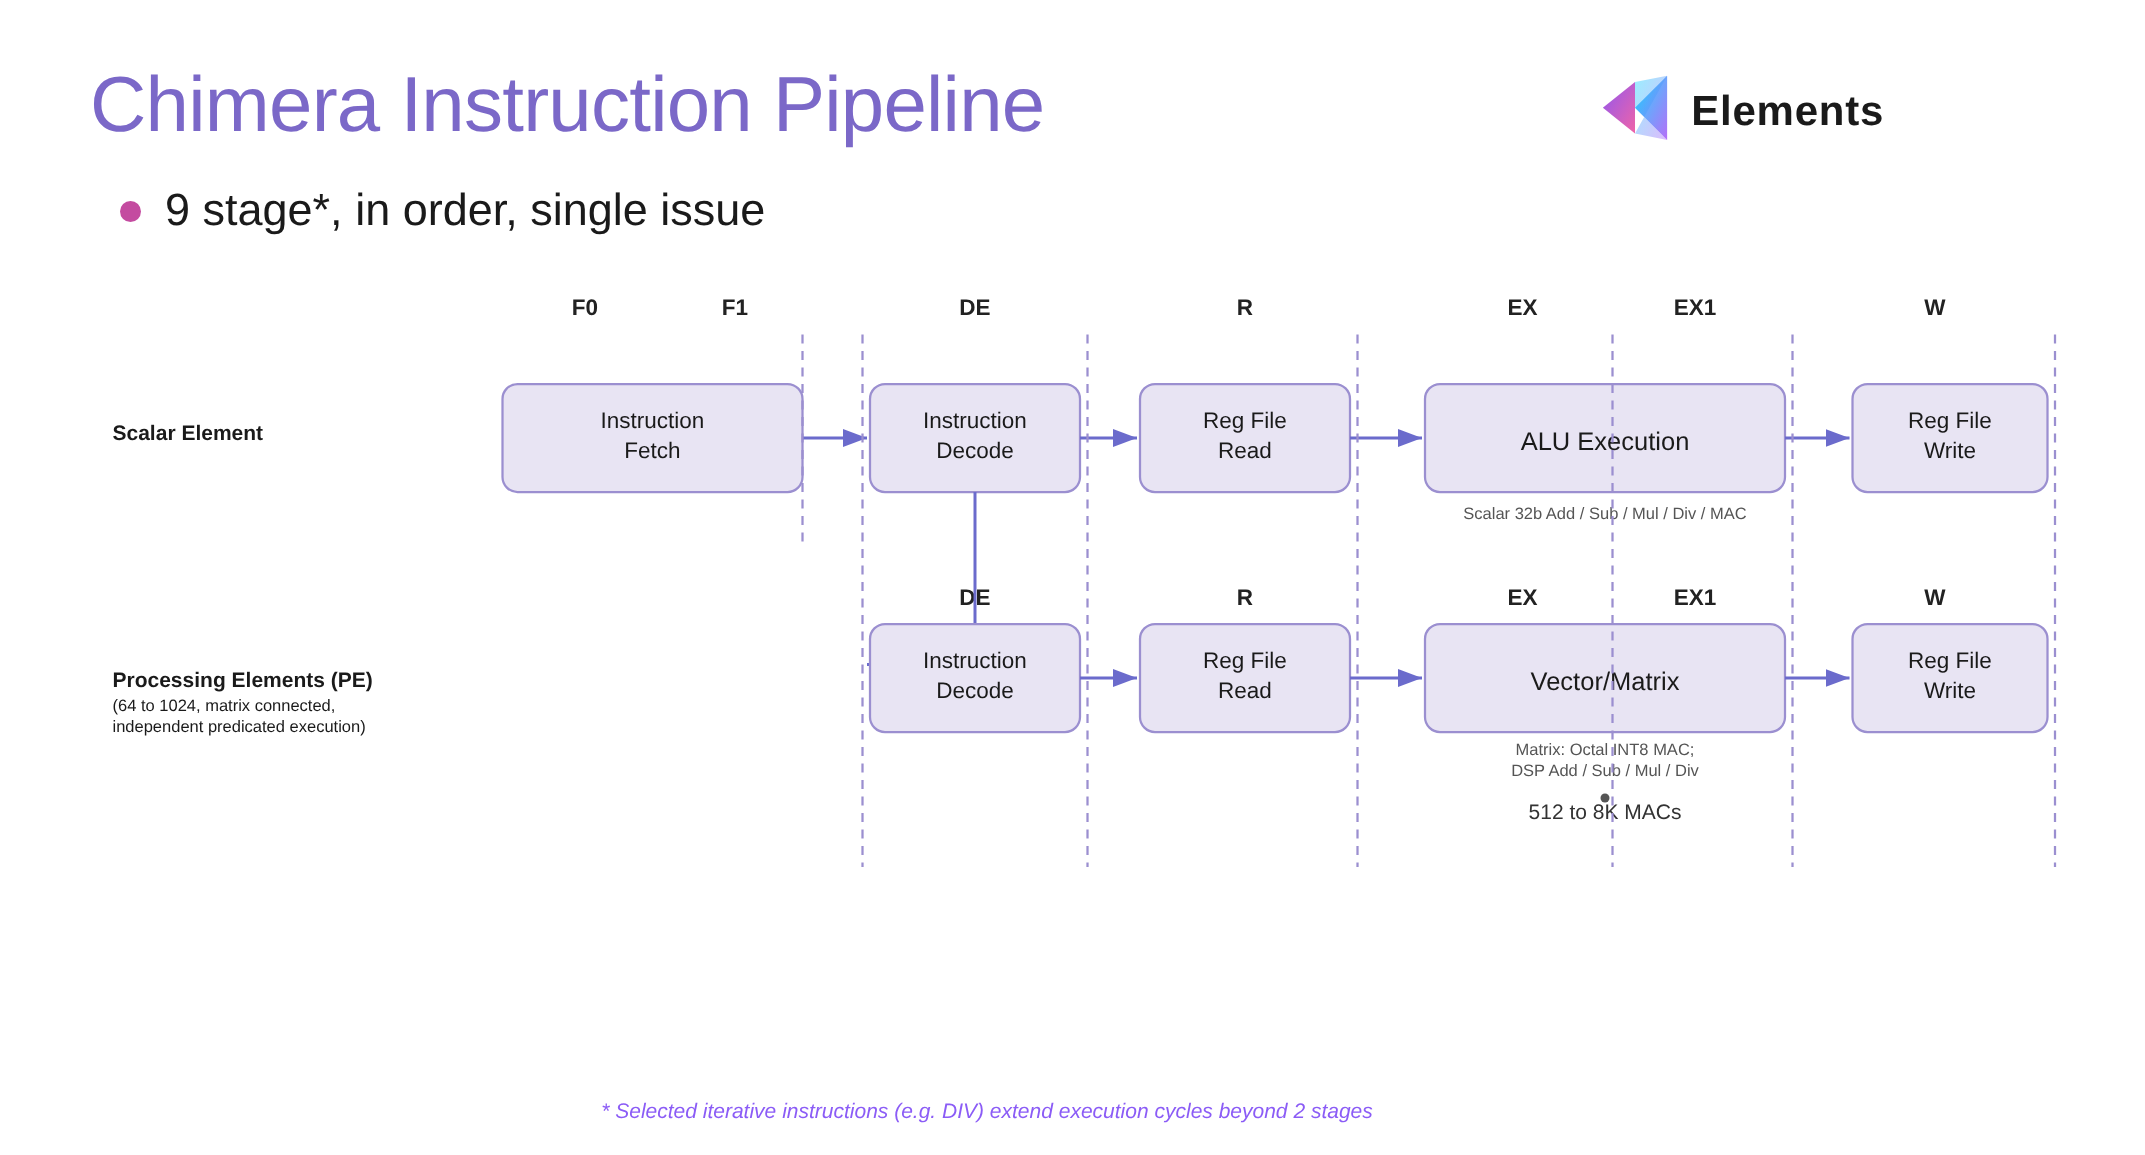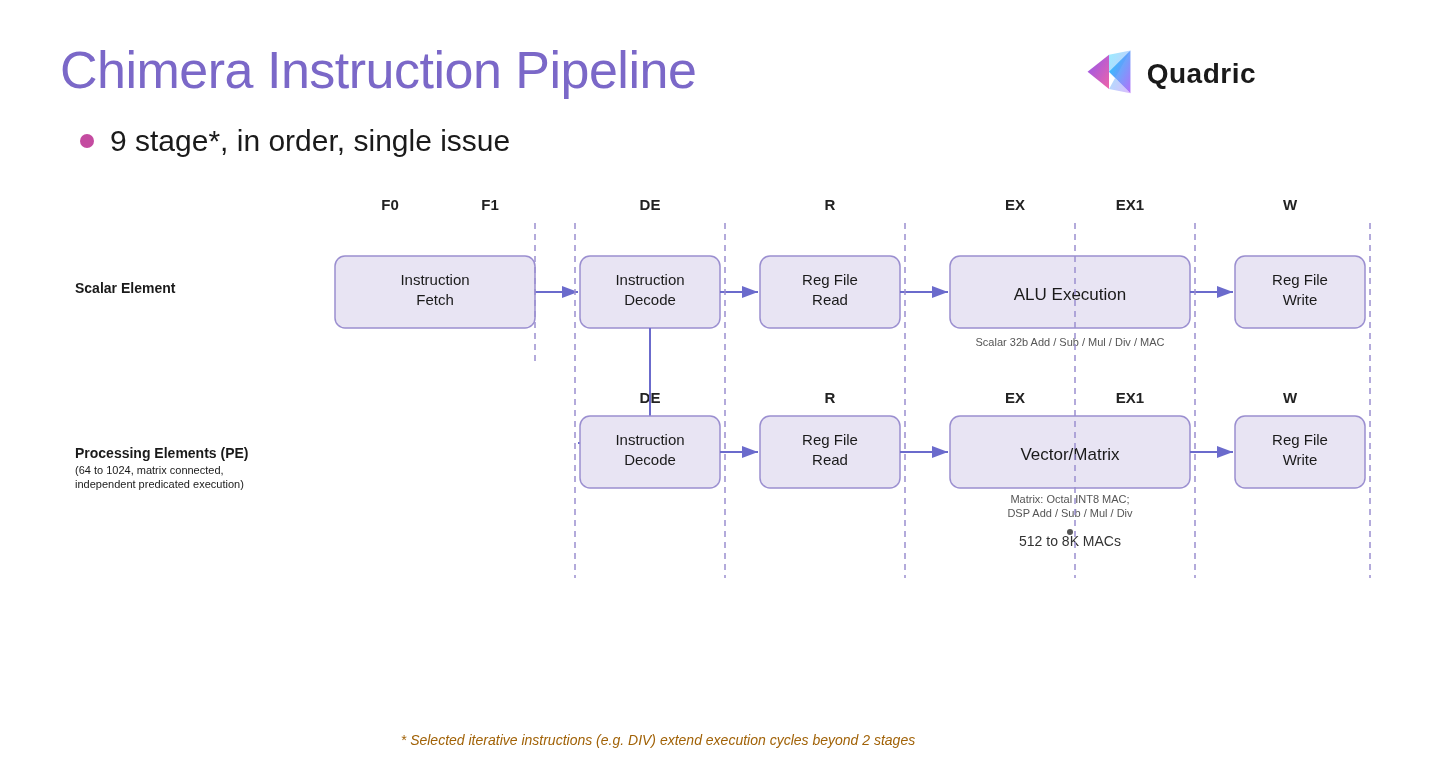--- a/index.html
+++ b/index.html
@@ -83,21 +83,21 @@
     }
 
     
     .footer-note {
       position: absolute;
       bottom: 22px;
       left: 0;
       right: 0;
       text-align: center;
       font-size: 14px;
-      color: #a16207;
+      color: #8b5cf6;
       font-style: italic;
     }
   </style>
 </head>
 <body>
 
 <div class="slide">
 
   <div class="header">
     <h1 class="title">Chimera Instruction Pipeline</h1>
@@ -115,21 +115,21 @@
             <stop offset="100%" style="stop-color:#EC4899;stop-opacity:1"></stop>
           </linearGradient>
         </defs>
 
         <polygon points="10,30 35,10 35,50" fill="url(#grad2)" opacity="0.85"></polygon>
 
         <polygon points="60,5 35,30 60,55" fill="url(#grad1)" opacity="0.85"></polygon>
 
         <polygon points="35,10 60,5 35,50 60,55 35,30" fill="url(#grad1)" opacity="0.4"></polygon>
       </svg>
-      <span class="logo-text">Quadric</span>
+      <span class="logo-text">Elements</span>
     </div>
   </div>
 
   <div class="bullet-section">
     <div class="bullet-dot"></div>
     <span class="bullet-text">9 stage*, in order, single issue</span>
   </div>
 
   <div class="diagram-area">
     <svg width="1350" height="390" viewBox="0 0 1350 390" xmlns="http://www.w3.org/2000/svg">

